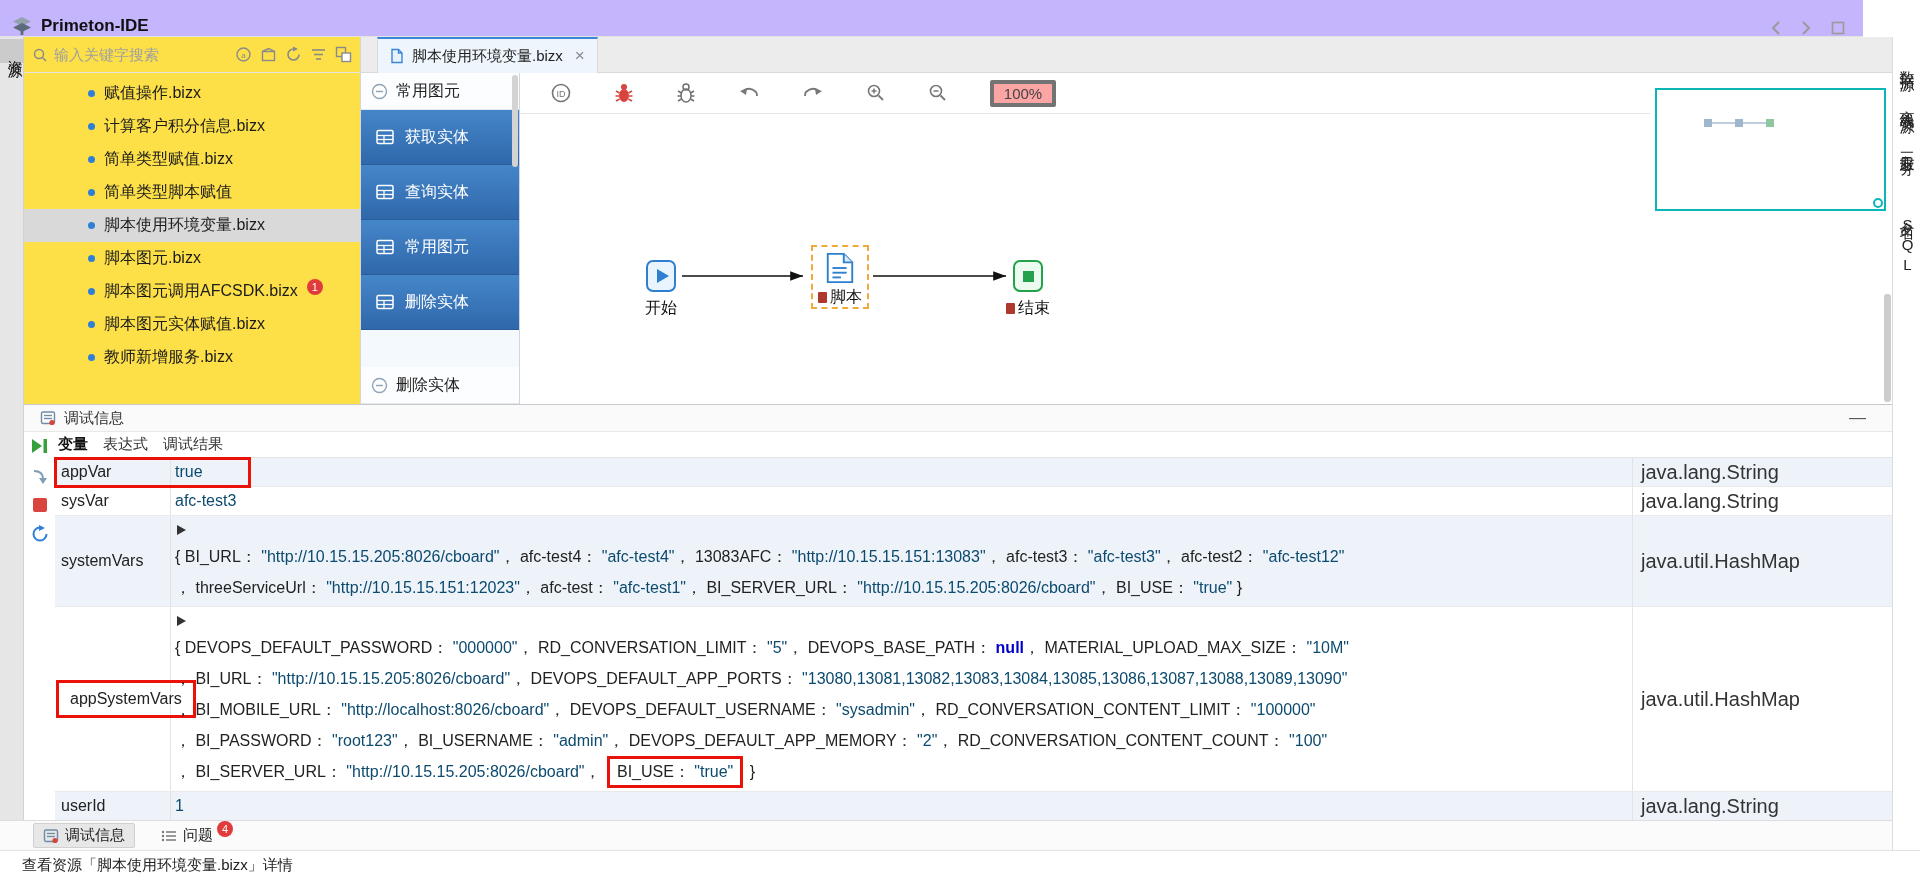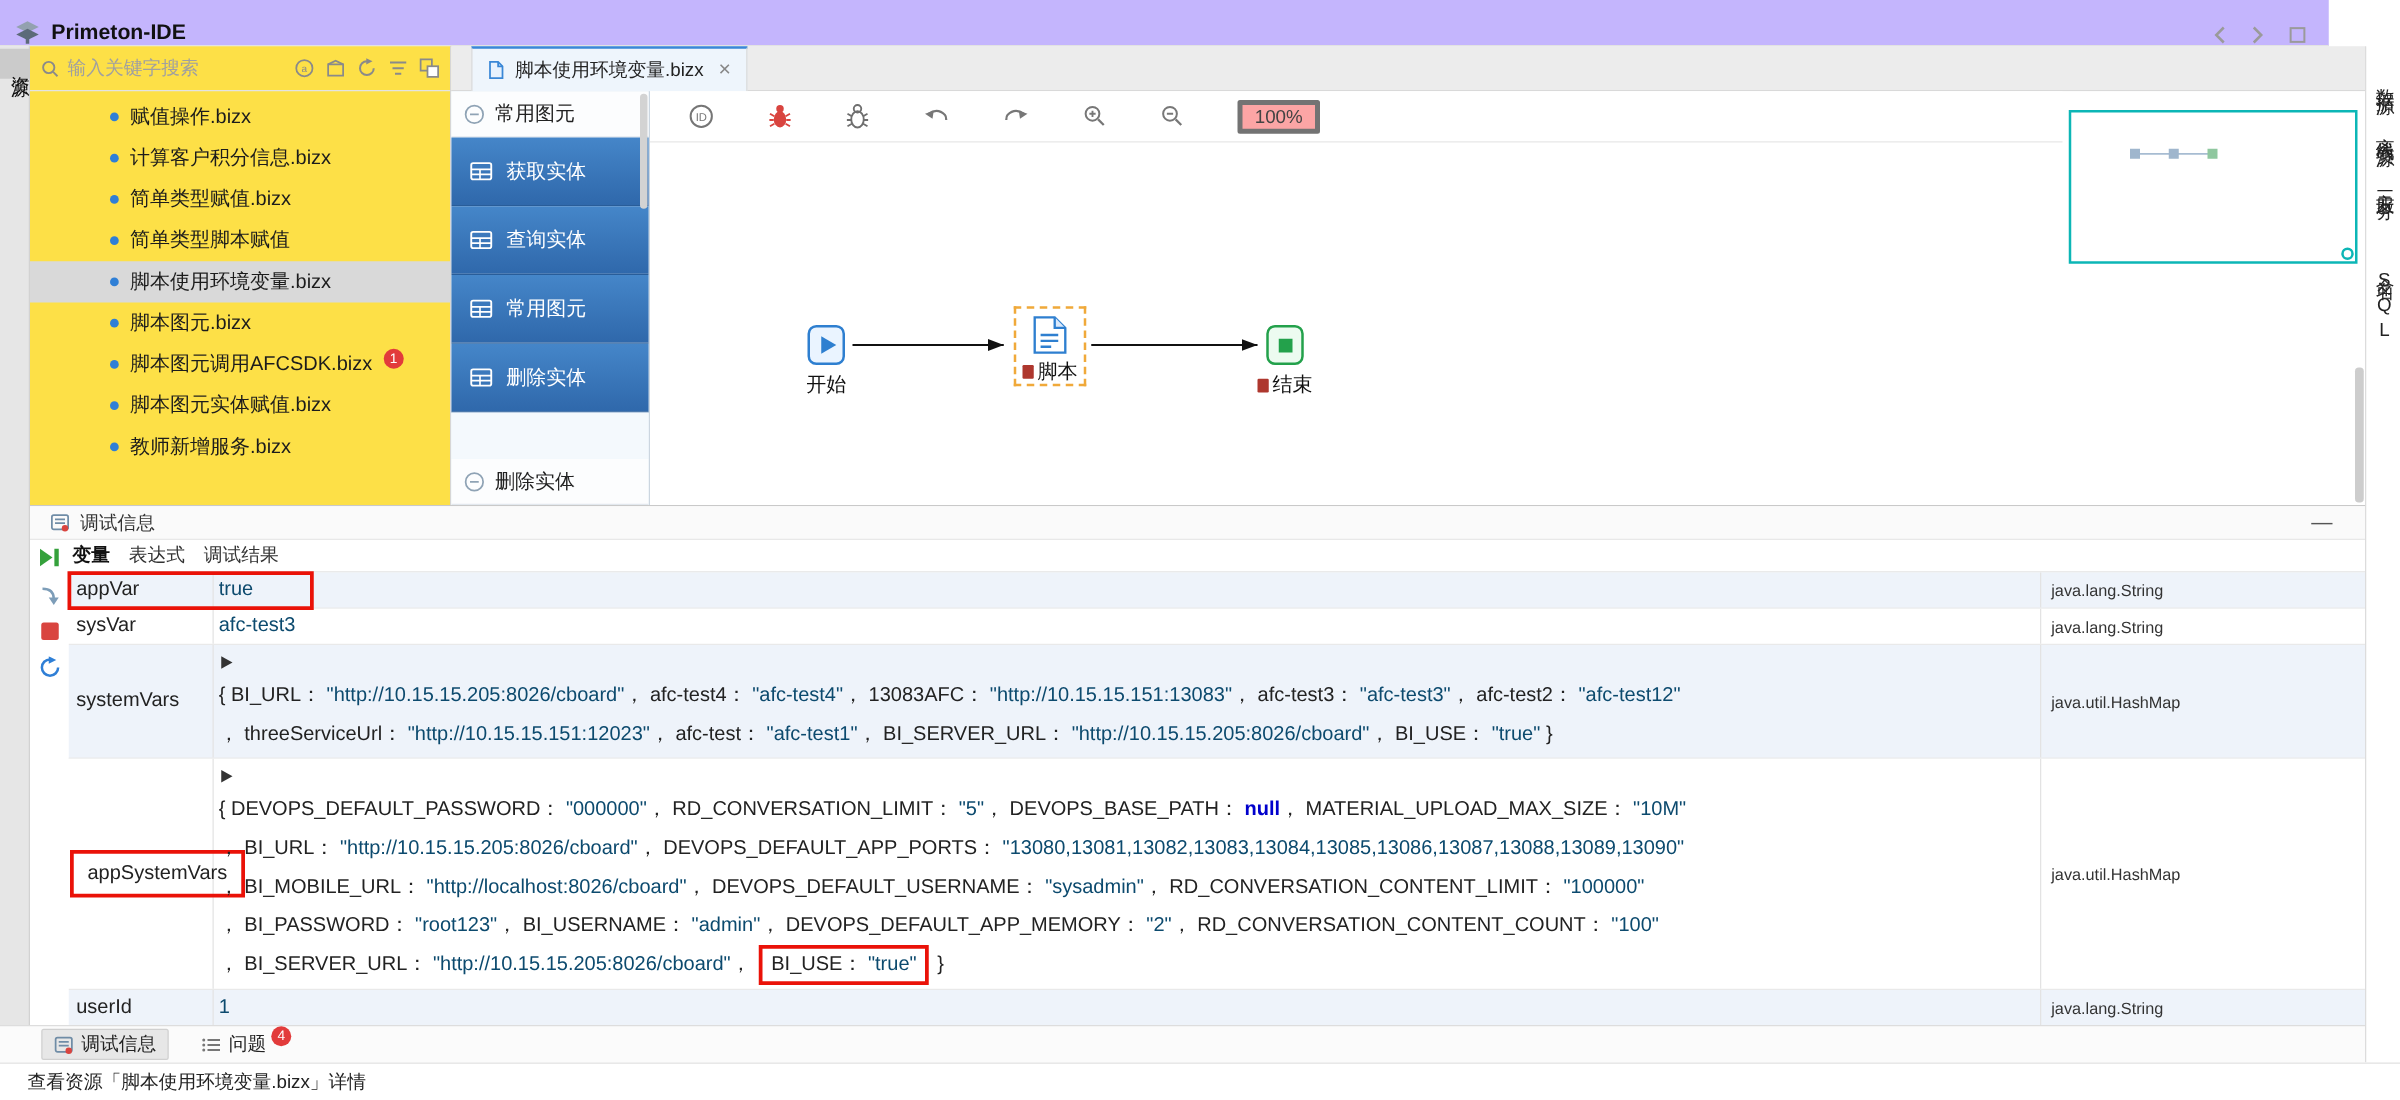--- a/index.html
+++ b/index.html
@@ -88,21 +88,21 @@
   #dbg-main{flex:1;min-width:0}
   #dbg-tabs{height:26px;display:flex;align-items:center;gap:15px;font-size:15px;color:#333;
             border-bottom:1px solid #e4e4e4;padding-left:3px}
   .dtab.active{font-weight:700;color:#111}
   .vrow{display:flex;position:relative;border-bottom:1px solid #e9e9e9;background:#fff}
   .vrow.alt{background:#eef3fa}
   .cell{display:flex;align-items:center}
   .ncell{width:116px;flex:none;padding-left:6px;border-right:1px solid #e3e3e3;font-size:16px;color:#222;overflow:visible}
   .vcell{flex:1;min-width:0;padding:3px 0 3px 4px;display:block;overflow:hidden}
   .vrow.single .vcell{padding:0 0 0 4px}
-  .tcell{width:260px;flex:none;border-left:1px solid #e3e3e3;padding-left:8px;font-size:13px;color:#333}
+  .tcell{width:260px;flex:none;border-left:1px solid #e3e3e3;padding-left:8px;font-size:20px;color:#333}
   .vline{line-height:31px;font-size:16px;white-space:nowrap}
   .vrow.single .vline{line-height:28px}
   .expline{height:22px;display:flex;align-items:center;padding-left:2px}
   .tri{width:0;height:0;border-left:9px solid #333;border-top:5.5px solid transparent;border-bottom:5.5px solid transparent;display:inline-block}
   .seg-k{color:#222}
   .seg-s,.seg-g{color:#0c4a6e;font-weight:400}
   .seg-n{color:#0000cc;font-weight:700}
   .seg-box{display:inline-block;border:3px solid #ea1208;padding:2px 7px;margin:0 2px;line-height:22px}
   .annot-row{position:absolute;left:-1px;top:-1px;width:197px;height:31px;border:3px solid #ea1208;z-index:6;pointer-events:none}
   .name-boxed{display:inline-block;border:3px solid #ea1208;padding:7px 11px;margin-left:-5px;white-space:nowrap}

